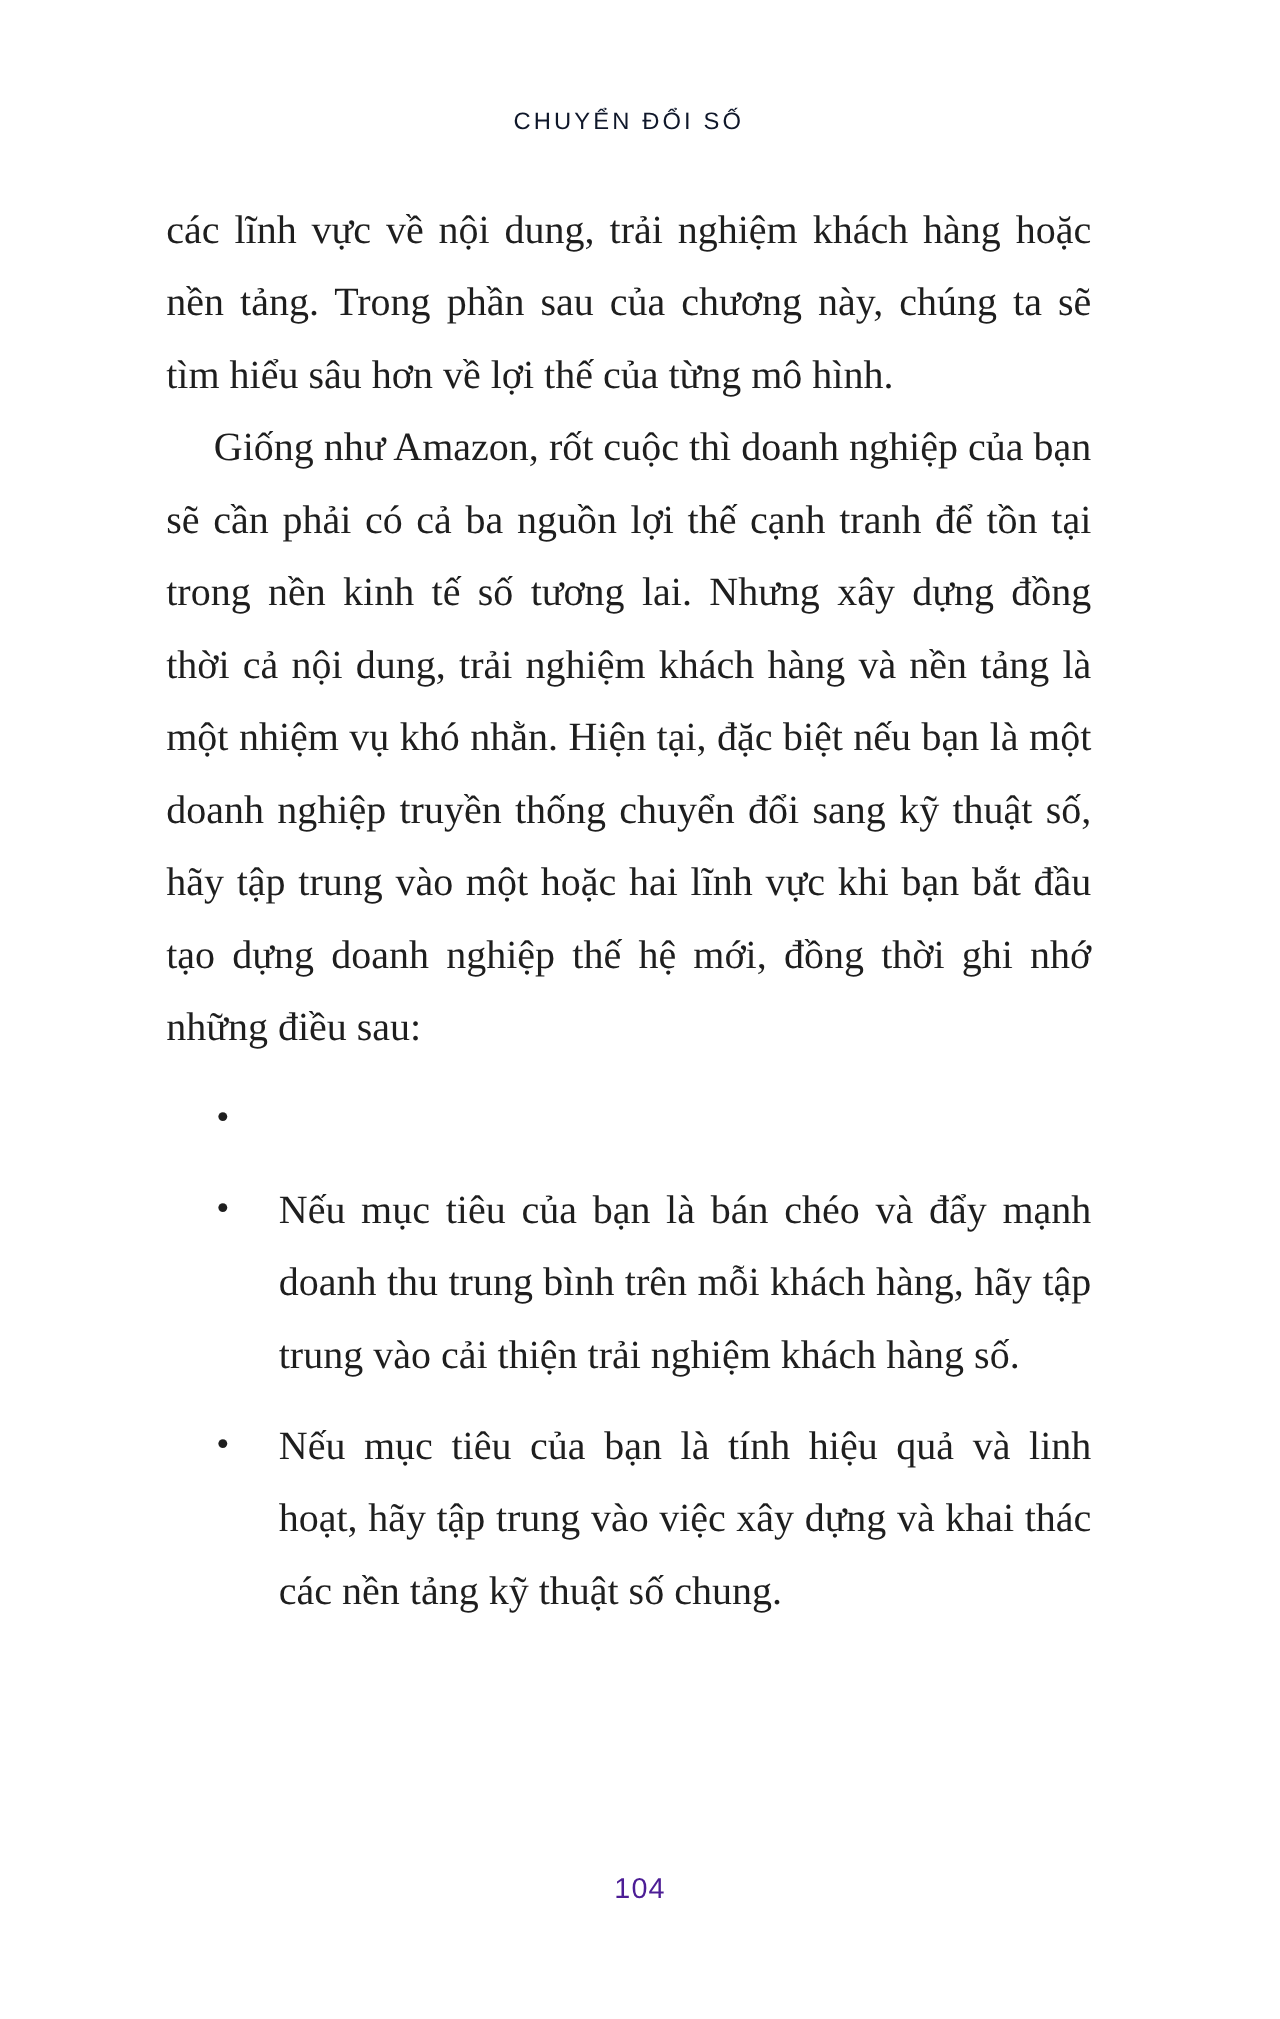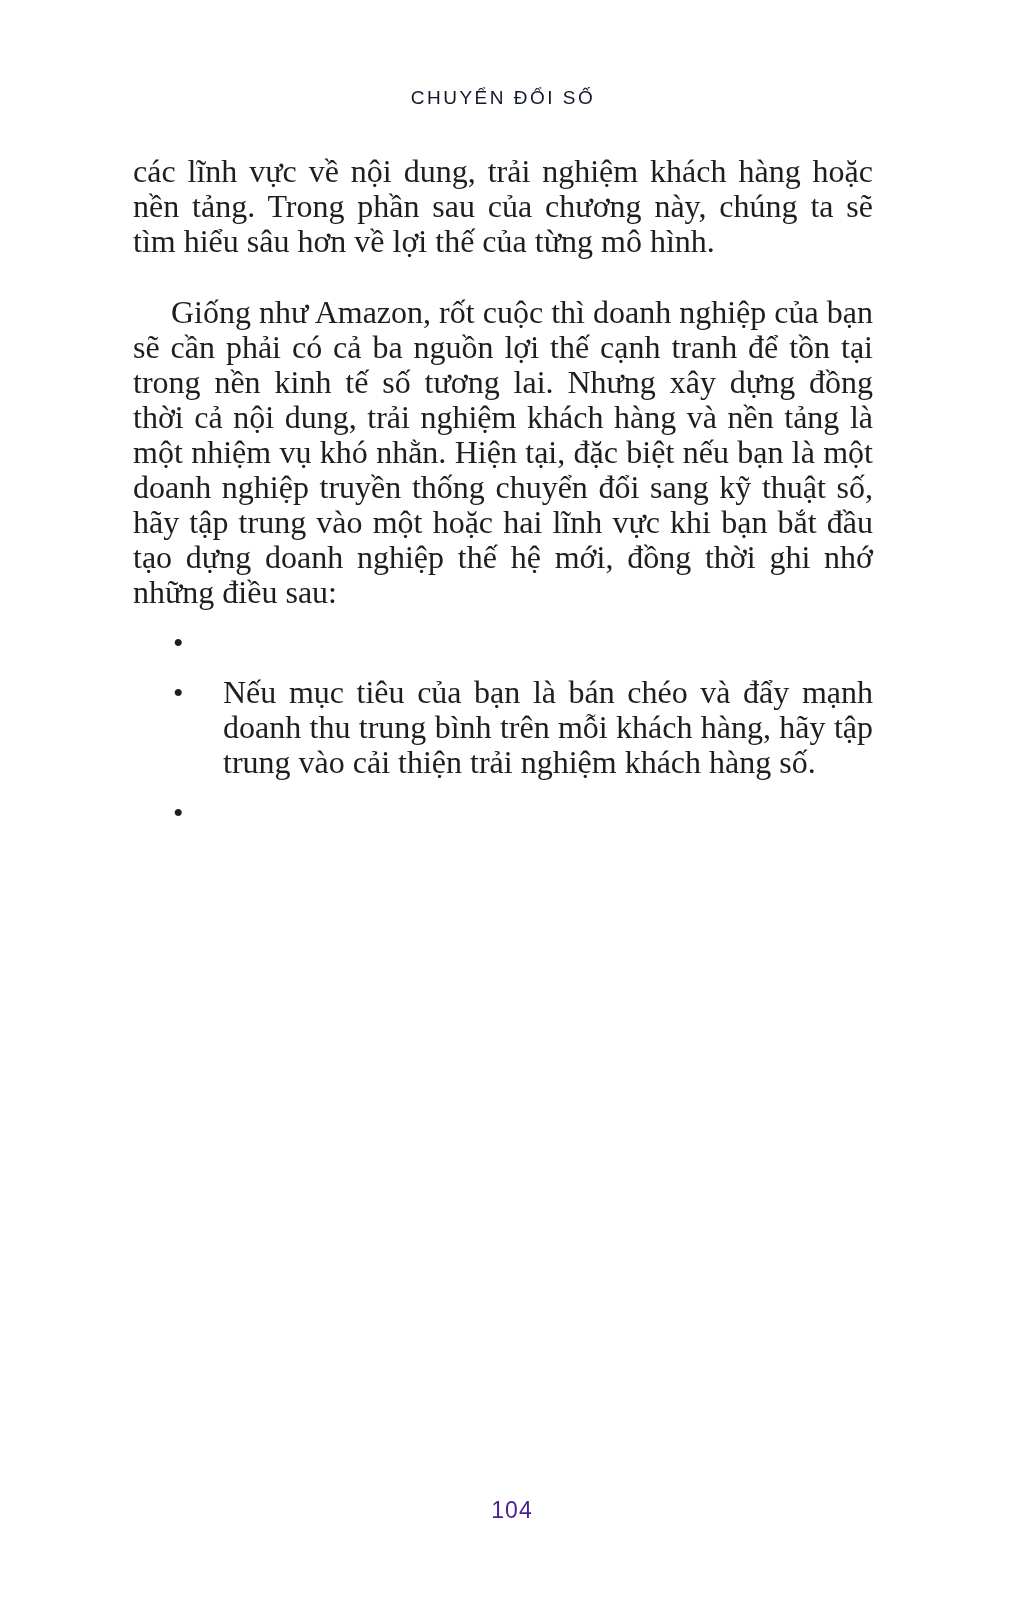--- a/index.html
+++ b/index.html
@@ -23,30 +23,29 @@
     font-size: 19px;
     line-height: 24px;
     letter-spacing: 2.5px;
     color: #0f172a;
     font-weight: 400;
   }
   .content {
     margin-top: 44px;
     font-family: "Liberation Serif", serif;
     font-size: 32px;
-    line-height: 35px;
+    line-height: 58px;
     color: #1e1e1e;
   }
   .para {
     margin: 0;
     text-align: justify;
   }
   .para.indent {
     text-indent: 38px;
-    margin-top: 36px;
   }
   .bullet-list {
     list-style: none;
     margin: 15px 0 0 0;
     padding: 0;
   }
   .bullet-item {
     display: flex;
     align-items: flex-start;
   }
@@ -93,20 +92,21 @@
     <ul class="bullet-list">
       <li class="bullet-item">
         <span class="bullet-marker">•</span>
       </li>
       <li class="bullet-item">
         <span class="bullet-marker">•</span>
         <span class="bullet-text">Nếu mục tiêu của bạn là bán chéo và đẩy mạnh doanh thu trung bình trên mỗi khách hàng, hãy tập trung vào cải thiện trải nghiệm khách hàng số.</span>
       </li>
       <li class="bullet-item">
         <span class="bullet-marker">•</span>
+        <span class="bullet-text">Nếu mục tiêu của bạn là tính hiệu quả và linh hoạt, hãy tập trung vào việc xây dựng và khai thác các nền tảng kỹ thuật số chung.</span>
       </li>
     </ul>
 
 
   </div>
 
   <div class="page-number">104</div>
 
 </div>
 

